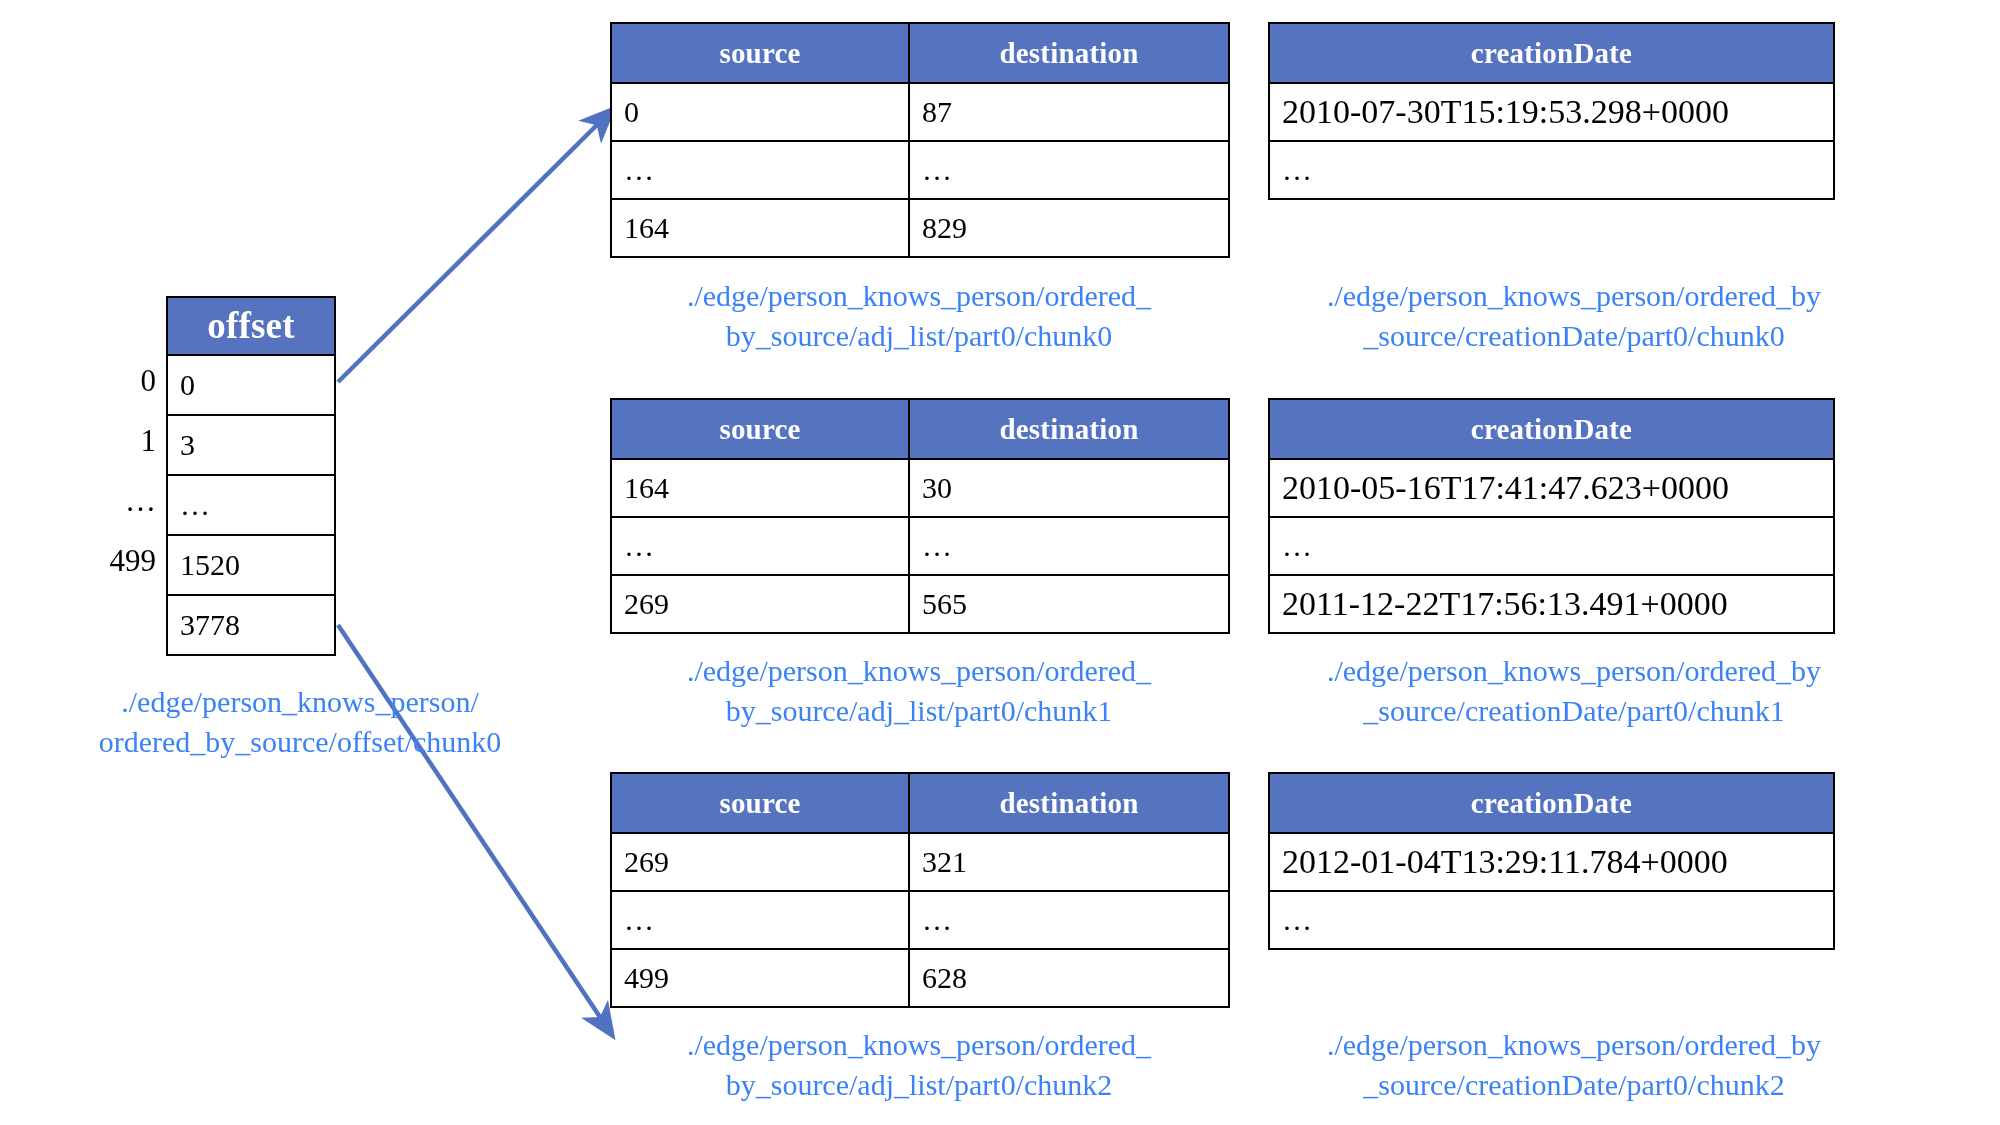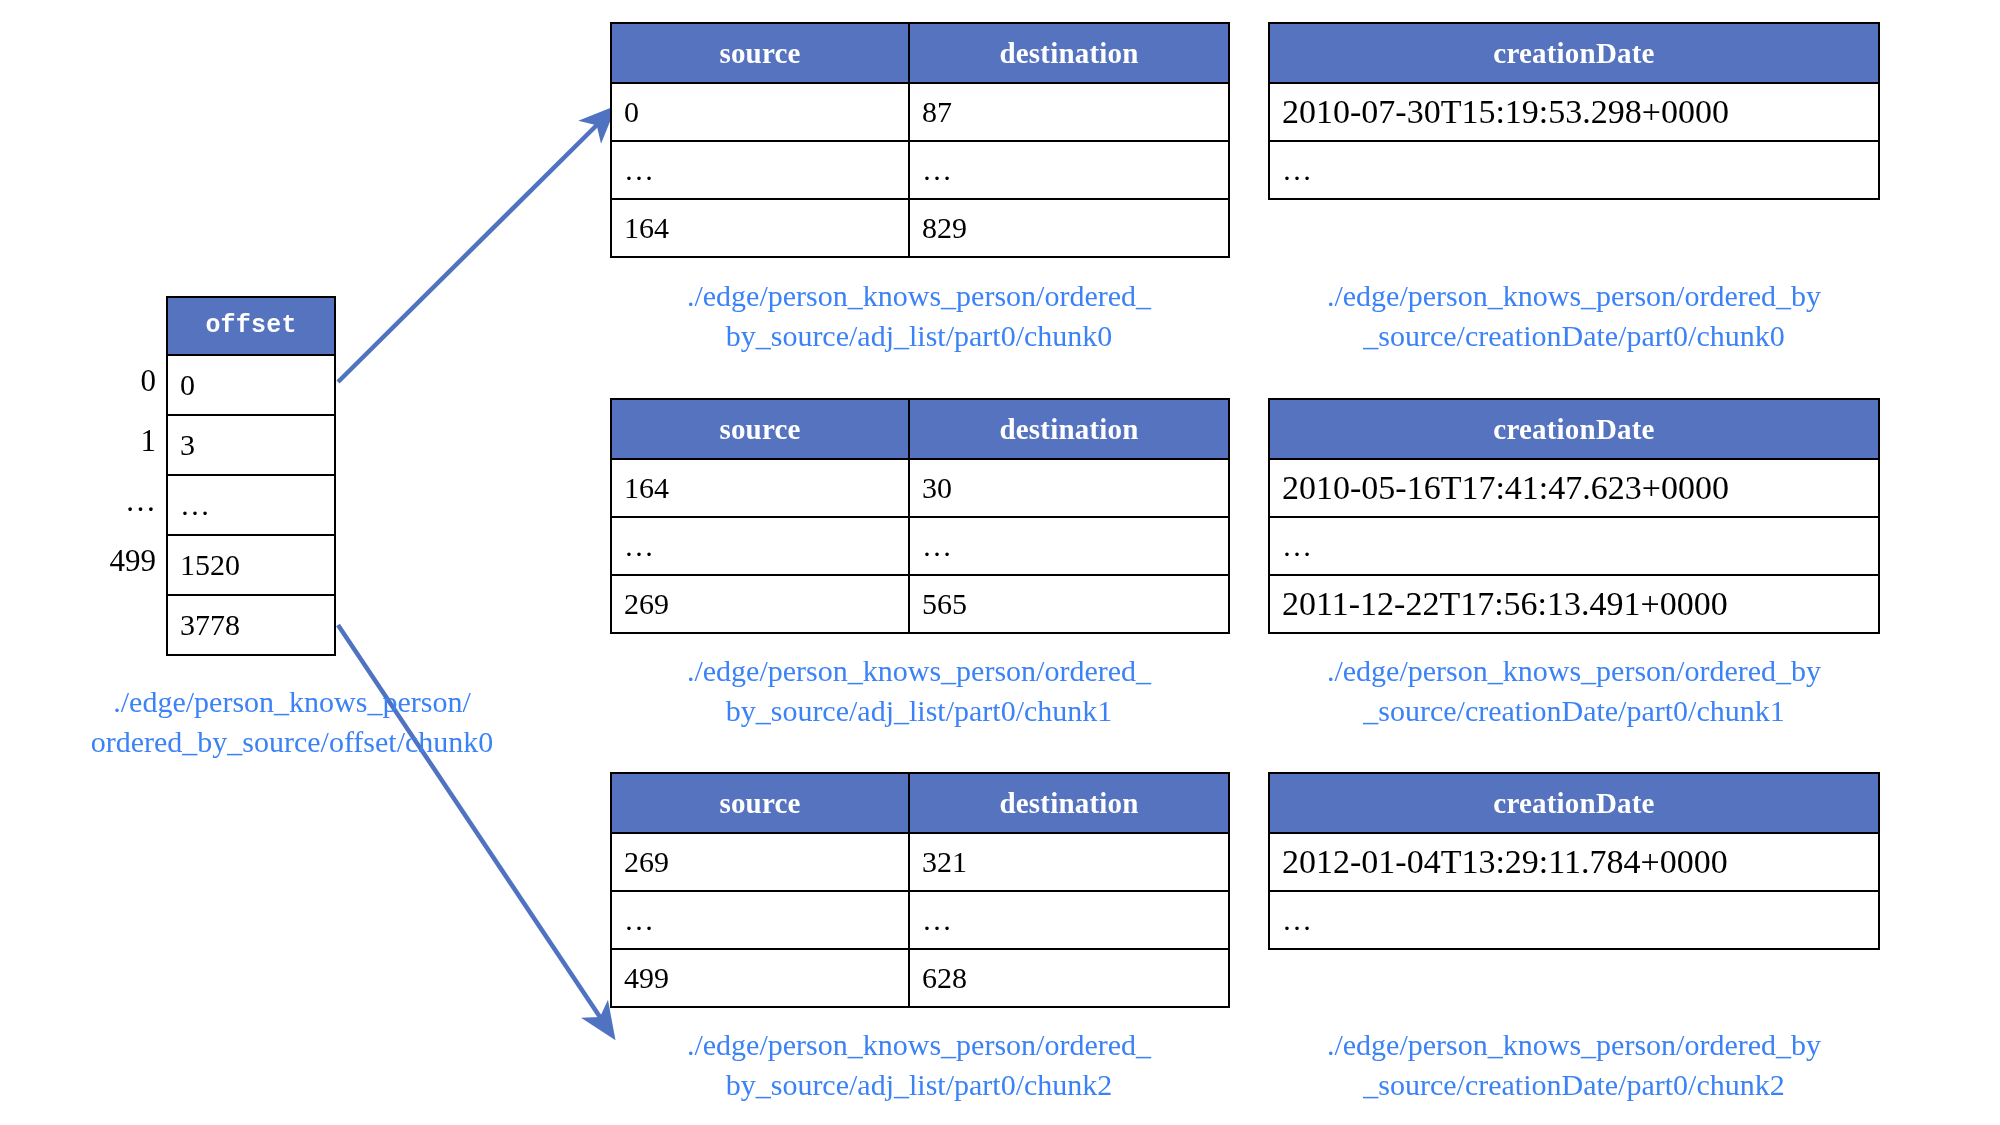--- a/index.html
+++ b/index.html
@@ -64,21 +64,21 @@
     white-space: nowrap;
   }
   .tbl td.ell { font-size: 30px; letter-spacing: 2px; }
 
   
   #offset-table {
     left: 166px;
     top: 296px;
     width: 170px;
   }
-  #offset-table th { font-size: 25px; font-family: Liberation Mono, monospace; }
+  #offset-table th { font-size: 37px; }
   #offset-table td { height: 58px; line-height: 58px; }
 
   
   .idx-label {
     position: absolute;
     width: 120px;
     text-align: right;
     font-size: 31px;
     line-height: 58px;
     height: 58px;
@@ -92,21 +92,21 @@
     font-size: 30px;
     line-height: 40px;
     color: #3b82f6;
     white-space: pre-line;
   }
 
   
   .adj-tbl { width: 618px; }
   .adj-tbl col.c1 { width: 298px; }
   .adj-tbl col.c2 { width: 320px; }
-  .date-tbl { width: 612px; }
+  .date-tbl { width: 567px; }
 
   .adj-tbl th, .date-tbl th { height: 58px; line-height: 58px; }
   .adj-tbl td, .date-tbl td { height: 56px; line-height: 56px; }
   .date-tbl td { font-size: 34px; }
 </style>
 </head>
 <body>
 
 <div id="stage">
 
@@ -143,21 +143,21 @@
         </tr>
       <tr>
           <td>1520</td>
         </tr>
       <tr>
           <td>3778</td>
         </tr>
     </tbody>
   </table>
 
-  <div class="caption" style="left:0px; top:682px; width:520px;padding-left:32px;">./edge/person_knows_person/
+  <div class="caption" style="left:8px; top:682px; width:520px;padding-left:32px;">./edge/person_knows_person/
 ordered_by_source/offset/chunk0</div>
 
   <table class="tbl adj-tbl" style="left:610px; top:22px;">
     <colgroup>
         <col class="c1">
         <col class="c2">
       </colgroup>
     <thead>
       <tr>
         <th>source</th>

